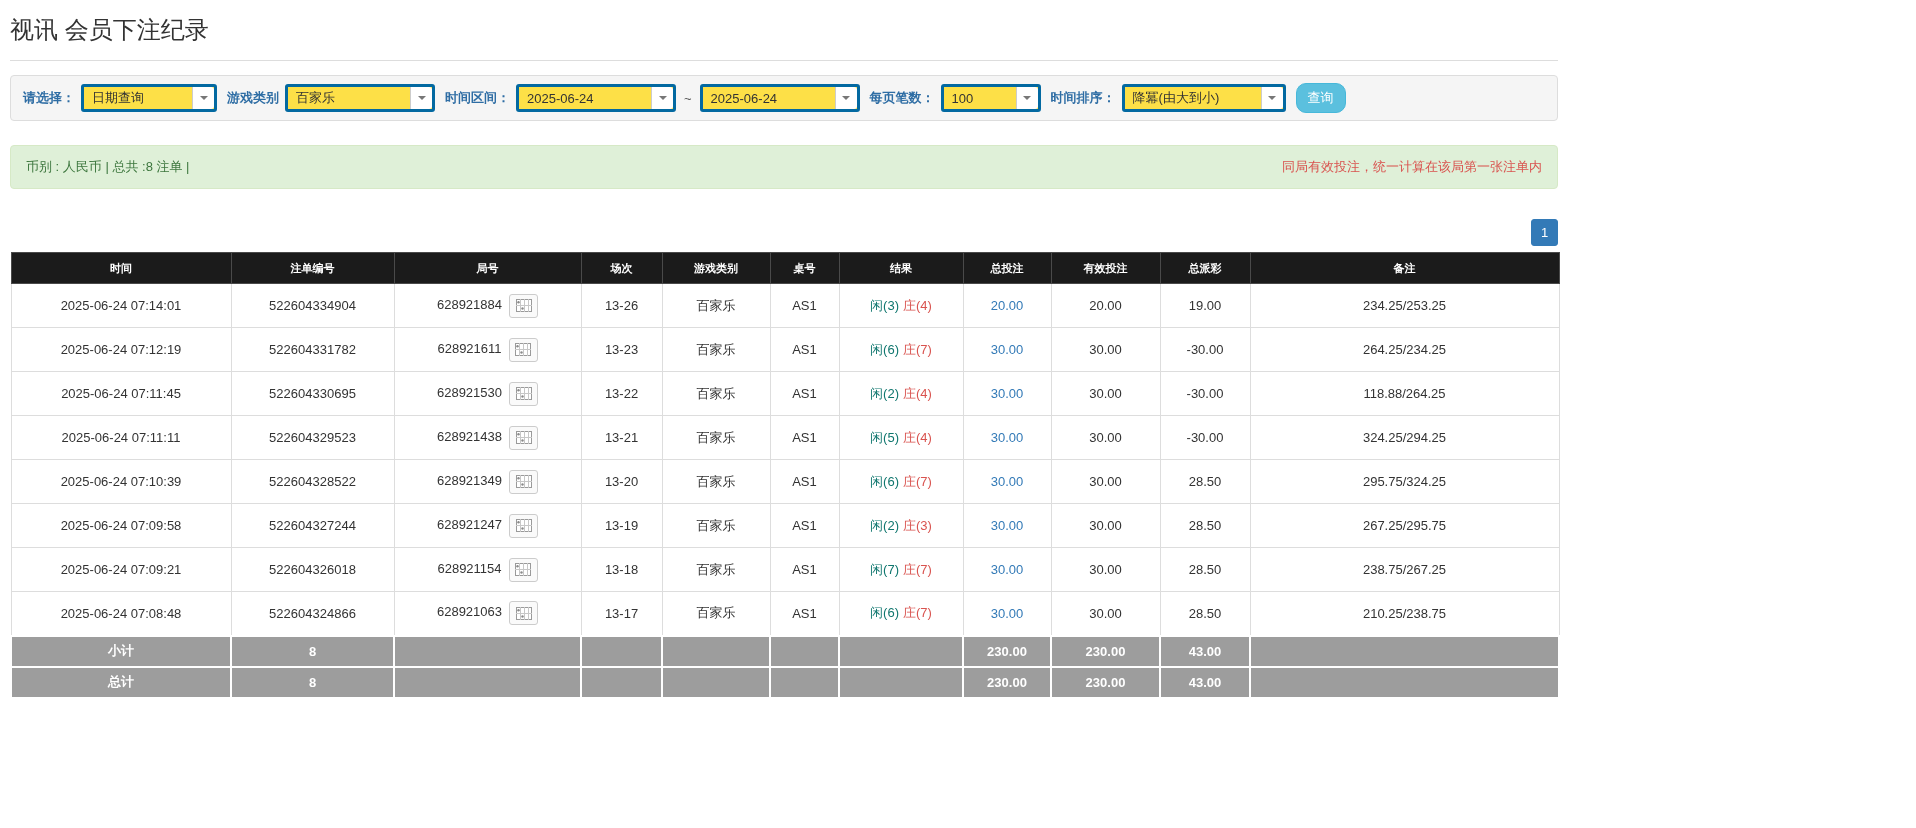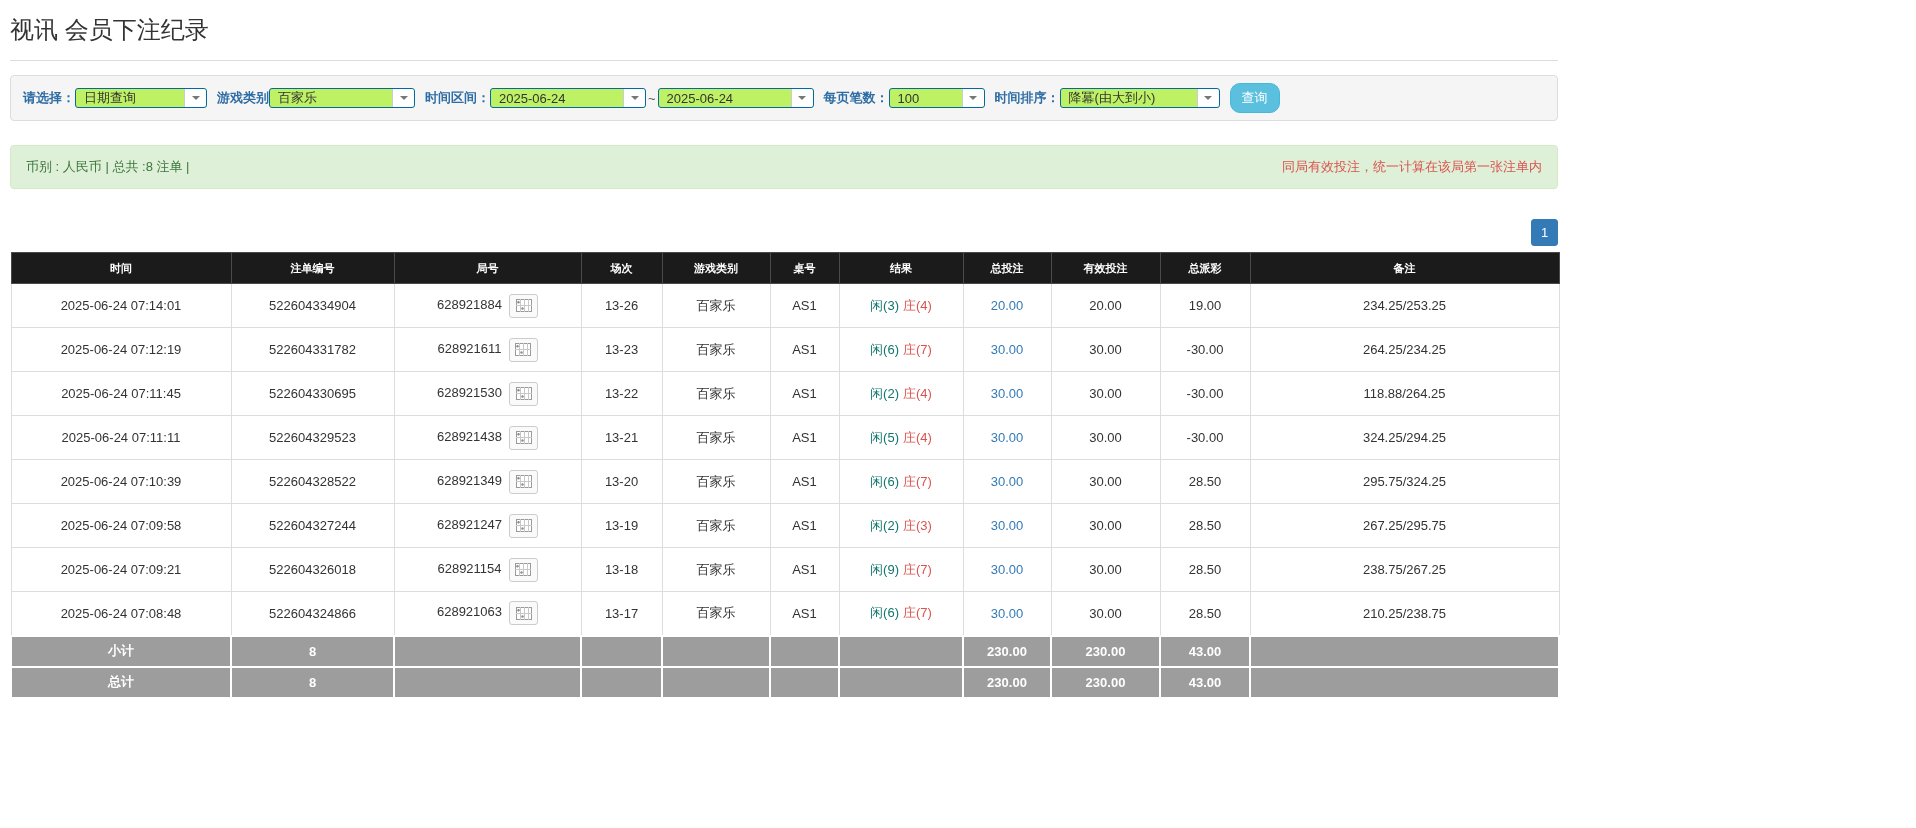--- a/index.html
+++ b/index.html
@@ -27,31 +27,31 @@
     margin-top: 14px;
     background: #f5f5f5;
     border: 1px solid #ddd;
     border-radius: 4px;
     padding: 8px 12px;
     display: flex;
     align-items: center;
     gap: 10px;
     height: 46px;
   }
-  .filter-group { display: flex; align-items: center; }
+  .filter-group { display: flex; align-items: center; gap: 6px; }
   .filter-label { color: #2e6da4; font-weight: bold; white-space: nowrap; }
   .tilde { color: #555; padding: 0 2px; }
 
   .select-widget {
     display: inline-flex;
     align-items: stretch;
-    background: #bef264;
-    border: 1px solid #0369a1;
+    background: #fde047;
+    border: 3px solid #0369a1;
     border-radius: 3px;
-    height: 20px;
+    height: 28px;
     cursor: pointer;
   }
   .select-widget .val {
     display: flex; align-items: center;
     padding: 0 8px;
     color: #333;
     white-space: nowrap;
   }
   .select-widget .caret-btn {
     width: 22px;
@@ -428,21 +428,21 @@
                 <line x1="12.5" y1="0" x2="12.5" y2="13" stroke="#c7c7c7"></line>
                 <line x1="0" y1="6.5" x2="16" y2="6.5" stroke="#c7c7c7"></line>
                 <circle cx="2.5" cy="3.2" r="1.2" fill="#8a8a8a"></circle>
                 <circle cx="6.5" cy="9.5" r="1.2" fill="#8a8a8a"></circle>
               </svg>
             </button>
         </td>
         <td>13-18</td>
         <td>百家乐</td>
         <td>AS1</td>
-        <td><span class="result-player">闲(9)</span><span class="result-banker">庄(7)</span></td>
+        <td><span class="result-player">闲(7)</span><span class="result-banker">庄(7)</span></td>
         <td><a class="blue-link">30.00</a></td>
         <td>30.00</td>
         <td>28.50</td>
         <td>238.75/267.25</td>
       </tr>
       <tr>
         <td>2025-06-24 07:08:48</td>
         <td>522604324866</td>
         <td>
           <span>628921063</span><button class="road-btn">

